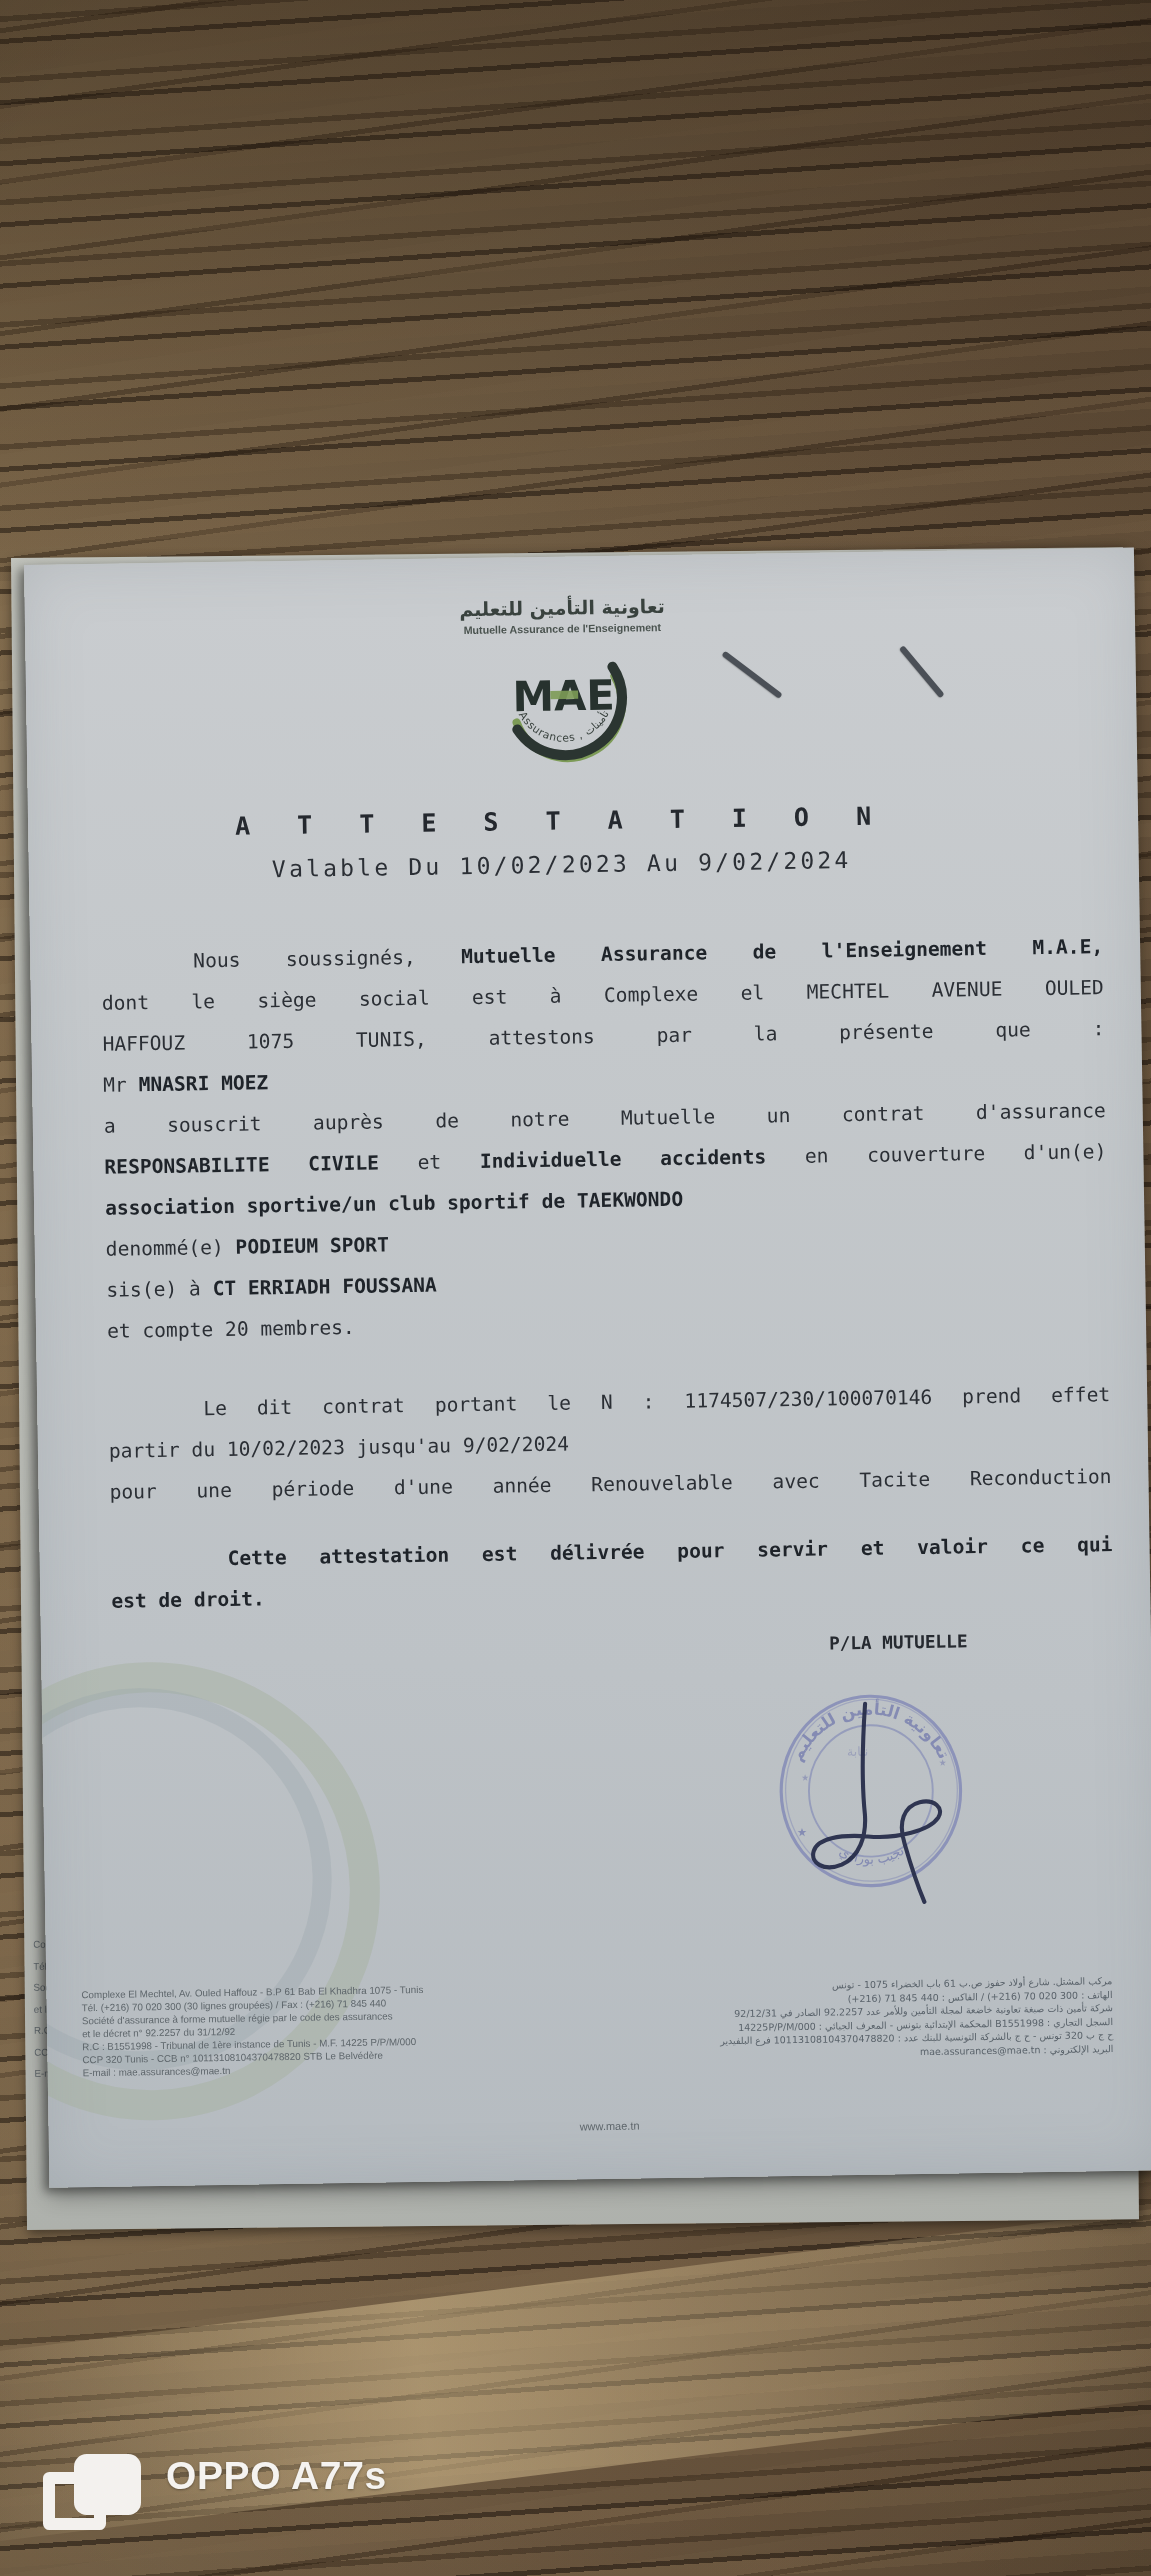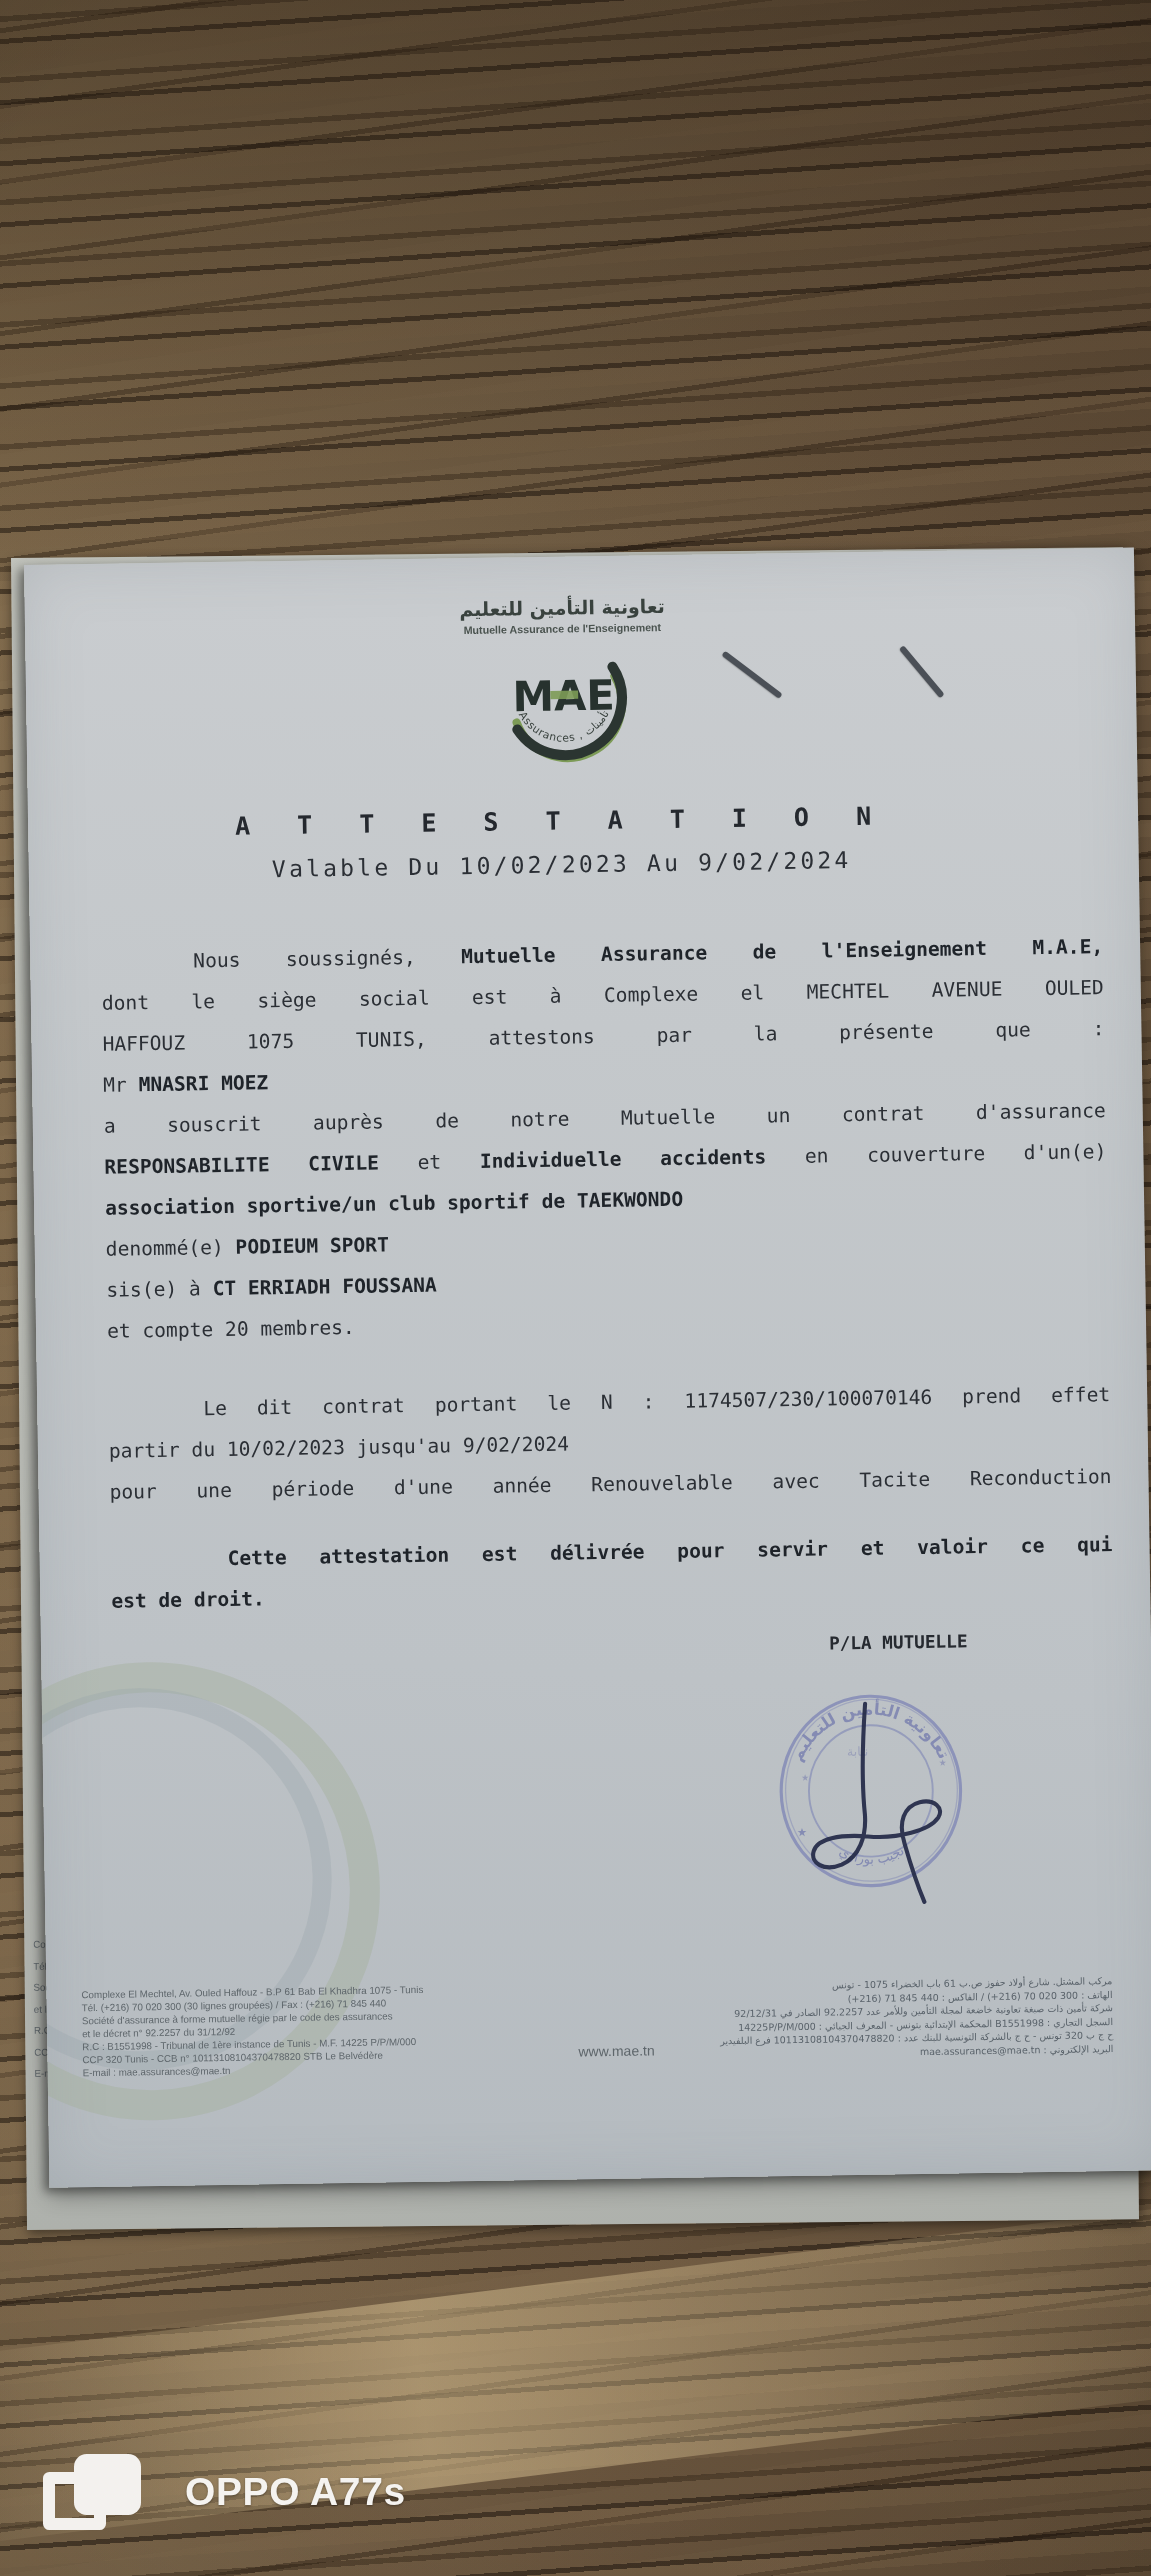--- a/index.html
+++ b/index.html
@@ -71,25 +71,25 @@
   .stamp{position:absolute;top:1133px;left:720px;width:215px;height:221px;}
   .ring{position:absolute;border-radius:50%;pointer-events:none;}
   .ring.r1{left:-123px;top:1099px;width:398px;height:398px;border:30px solid rgba(163,176,152,.40);}
   .ring.r2{left:-95px;top:1125px;width:344px;height:344px;border:19px solid rgba(148,161,168,.30);}
 
   
   .footL{position:absolute;left:35px;top:1424px;width:499px;
     font-size:9.8px;line-height:13px;color:#5e666b;}
   .footR{position:absolute;right:44px;top:1426px;width:530px;direction:rtl;text-align:right;
     font-family:"DejaVu Sans",sans-serif;font-size:9.5px;line-height:13.6px;color:#59626a;}
-  .www{position:absolute;top:1487px;left:50%;transform:translateX(-44px);
-    font-size:14px;color:#5e666b;padding-left:20px;}
-
-  
-  .wm{position:absolute;left:43px;top:2454px;display:flex;align-items:center;gap:40px;z-index:5;}
+  .www{position:absolute;top:1564px;left:50%;transform:translateX(-44px);
+    font-size:11px;color:#5e666b;padding-left:20px;}
+
+  
+  .wm{position:absolute;left:43px;top:2454px;display:flex;align-items:flex-start;gap:21px;z-index:5;}
   .wm-icon{position:relative;width:102px;height:76px;}
   .wm-icon .i1{position:absolute;right:3.8px;top:0;width:67px;height:61px;
     background:#f3f1ee;border-radius:12.6px;}
   .wm-icon .i2{position:absolute;left:0;bottom:0;width:39px;height:34px;
     border:12px solid #f3f1ee;border-radius:6.3px;background:transparent;}
   .wm-text{font-size:39px;font-weight:bold;color:#f5f3f0;letter-spacing:0.6px;
     text-shadow:0 0.6px 2.5px rgba(0,0,0,.35);}
 </style>
 </head>
 <body>

